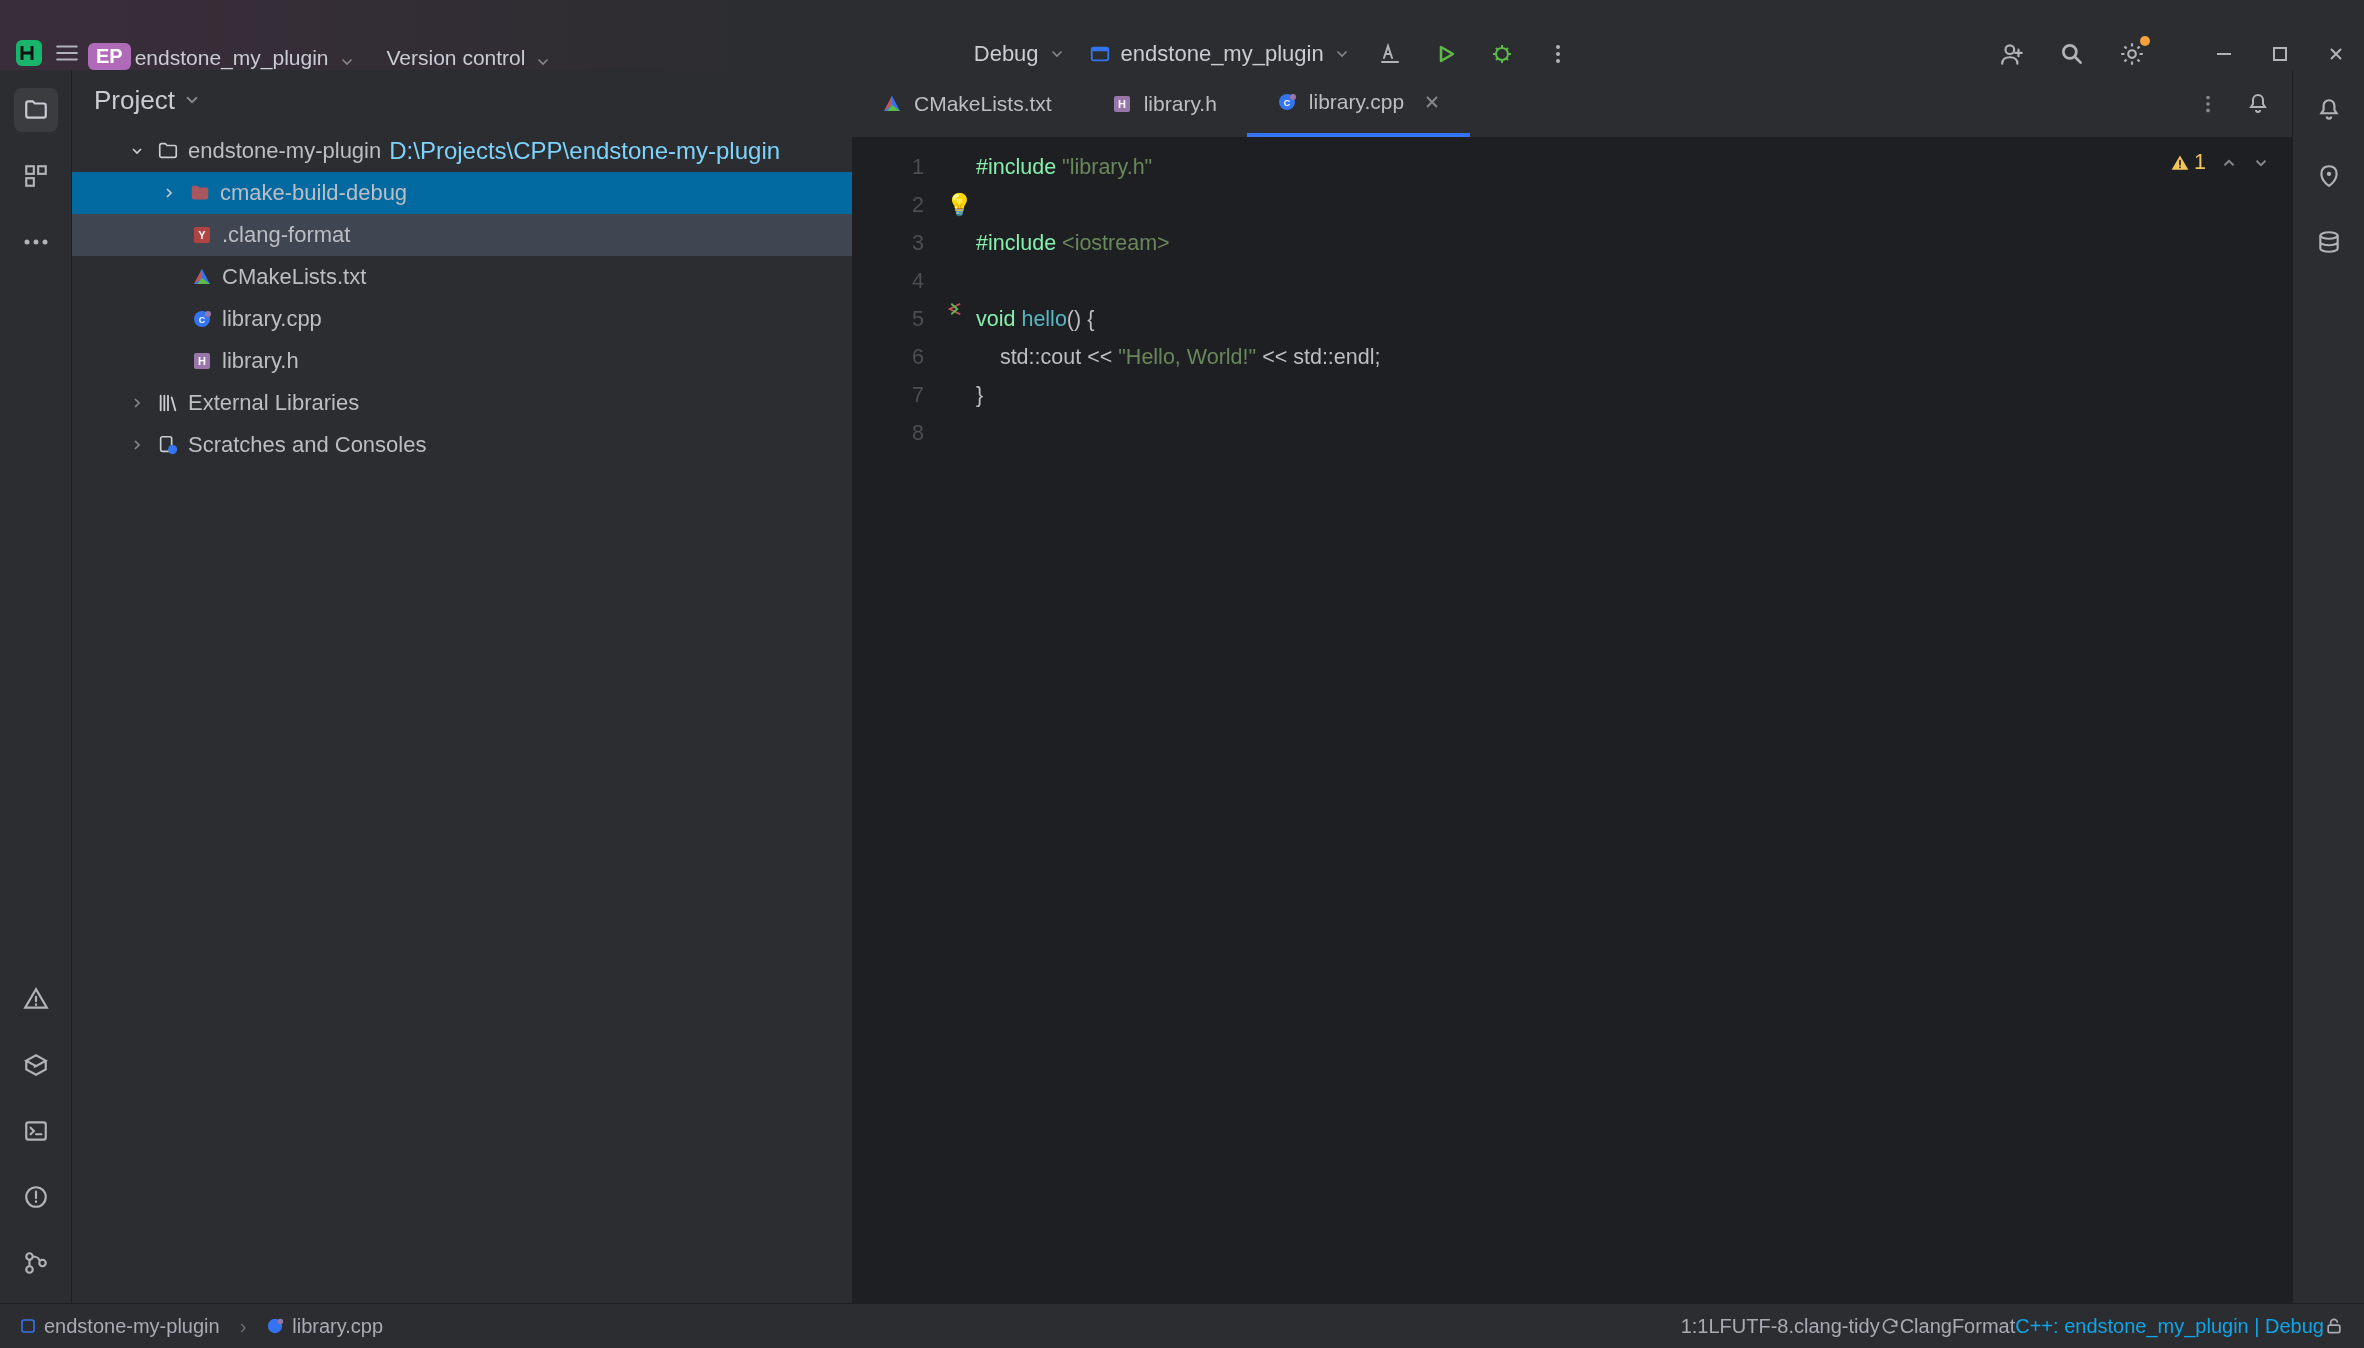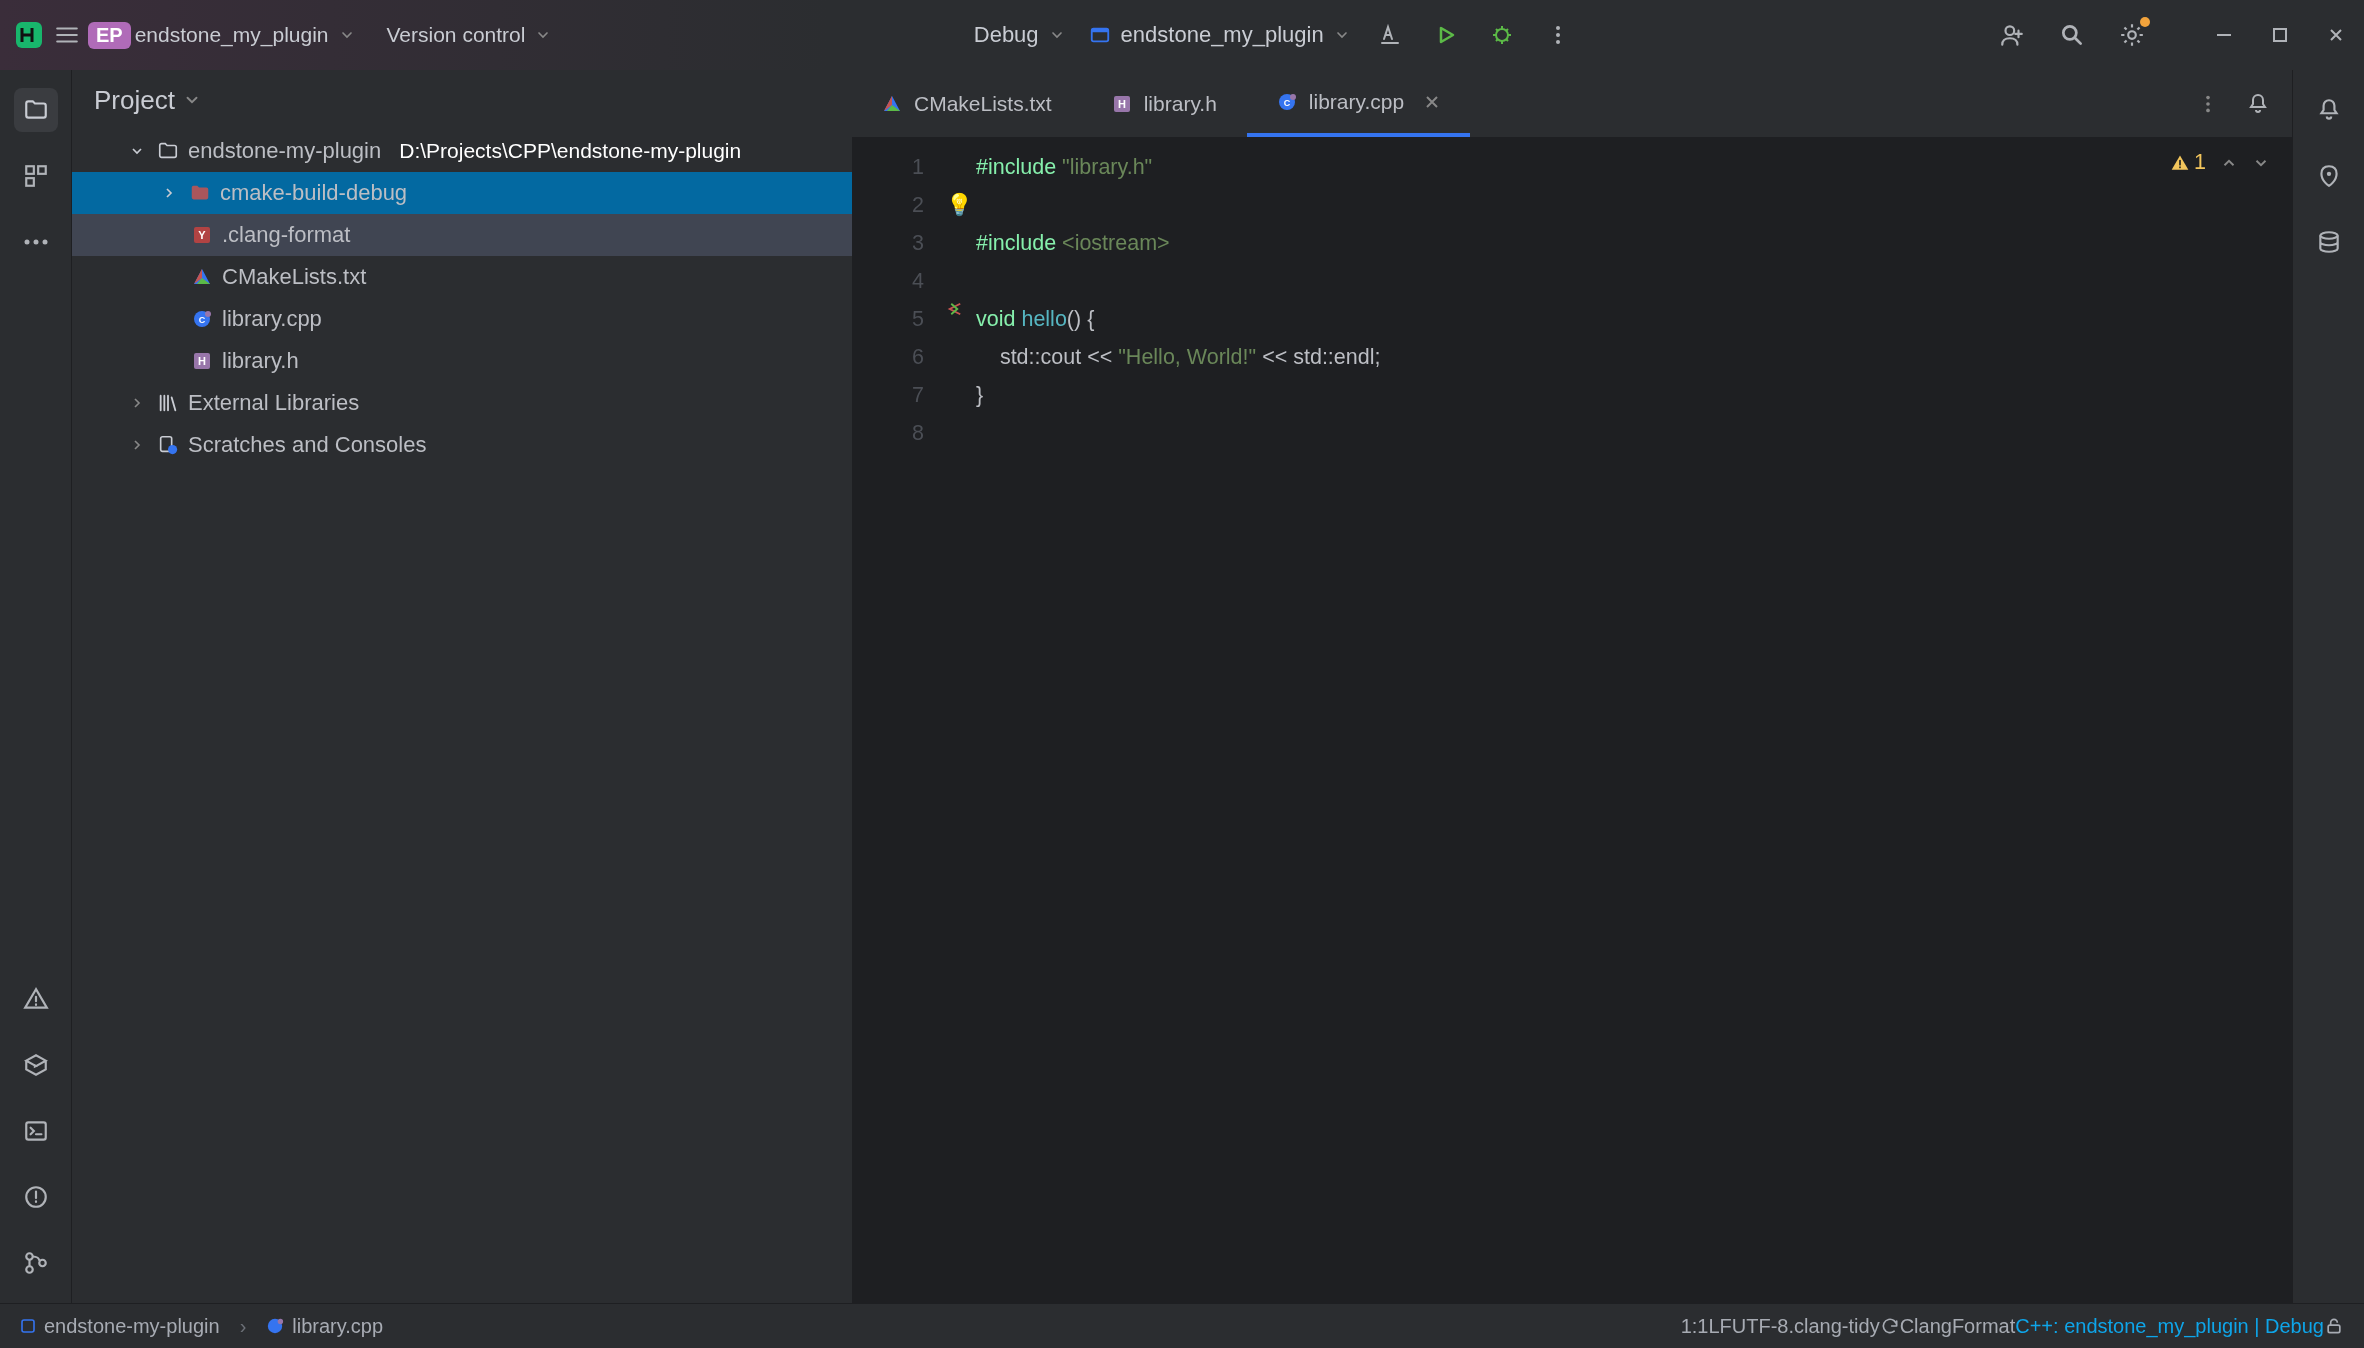--- a/index.html
+++ b/index.html
@@ -1,17 +1,17 @@
 <!DOCTYPE html>
 <html><head>
 <meta charset="utf-8">
 <style>
 * { margin:0; padding:0; box-sizing:border-box; font-family:"Segoe UI",Arial,sans-serif; }
 body { background:#1e1f22; color:#bcbec4; overflow:hidden; width:2364px; height:1348px; transform-origin:top left; font-size:22px; }
-.titlebar { height:70px; background:linear-gradient(90deg,#3a2d3a 0%,#2b2d30 35%); display:flex; align-items:center; padding:0 12px; gap:4px; }
+.titlebar { height:70px; background:linear-gradient(90deg,#3a2d3a 0%,#2b2d30 35%); display:flex; align-items:flex-end; padding:0 12px; gap:4px; }
 .app-icon { width:34px; height:34px; display:flex; align-items:center; justify-content:center; }
 .menu-icon { width:34px; height:34px; display:flex; align-items:center; justify-content:center; cursor:pointer; }
 .project-badge { background:#b06bb8; color:#fff; border-radius:6px; padding:2px 8px; font-size:20px; font-weight:600; }
 .titlebar-text { color:#c9ccd3; font-size:21px; }
 .titlebar-chevron { color:#888; margin-left:6px; }
 .titlebar-center { flex:1; display:flex; justify-content:center; align-items:center; gap:24px; }
 .run-config { display:flex; align-items:center; gap:10px; color:#c9ccd3; }
 .titlebar-right { display:flex; align-items:center; gap:28px; }
 .icon-btn { width:32px; height:32px; display:flex; align-items:center; justify-content:center; cursor:pointer; color:#b0b3b8; }
 .win-ctrl { display:flex; gap:24px; margin-left:32px; }
@@ -21,21 +21,21 @@
 .dock-btn { width:44px; height:44px; border-radius:8px; display:flex; align-items:center; justify-content:center; cursor:pointer; }
 .dock-btn.active { background:#3a3c40; }
 .sidebar { width:780px; background:#2b2d30; display:flex; flex-direction:column; }
 .sidebar-header { height:60px; display:flex; align-items:center; padding:0 22px; color:#c9ccd3; font-size:26px; }
 .tree { flex:1; overflow:auto; }
 .tree-row { display:flex; align-items:center; height:42px; padding-left:14px; cursor:pointer; gap:8px; white-space:nowrap; }
 .tree-row.hl-dir { background:#0369a1; }
 .tree-row.selected { background:#404552; }.indent-1{padding-left:54px}.indent-2{padding-left:86px}.indent-3{padding-left:118px}
 .chev { width:22px; height:22px; display:flex; align-items:center; justify-content:center; color:#888; }
 .tree-icon { width:24px; height:24px; display:flex; align-items:center; justify-content:center; }
-.tree-path { color:#ffffff; margin-left:10px; font-size:21px; }
+.tree-path { color:#7dd3fc; font-size:24px; }
 .editor-area { flex:1; display:flex; flex-direction:column; background:#1e1f22; }
 .tabbar { height:68px; display:flex; align-items:stretch; background:#2b2d30; border-bottom:1px solid #1e1f22; }
 .tab { display:flex; align-items:center; padding:0 30px; gap:12px; cursor:pointer; color:#bcbec4; position:relative; font-size:21px; }
 .tab.active { border-bottom:4px solid #3574f0; }
 .tab-close { color:#888; margin-left:8px; }
 .tab-right { margin-left:auto; display:flex; align-items:center; padding:0 18px; gap:18px; }
 .bell { color:#888; position:relative; }
 .editor { flex:1; display:flex; font-family:"JetBrains Mono","Consolas",monospace; font-size:21.5px; position:relative; }
 .gutter { width:94px; text-align:right; padding-right:22px; color:#4b4e55; line-height:38px; padding-top:10px; }
 .annot-col { width:30px; padding-top:10px; line-height:38px; }

